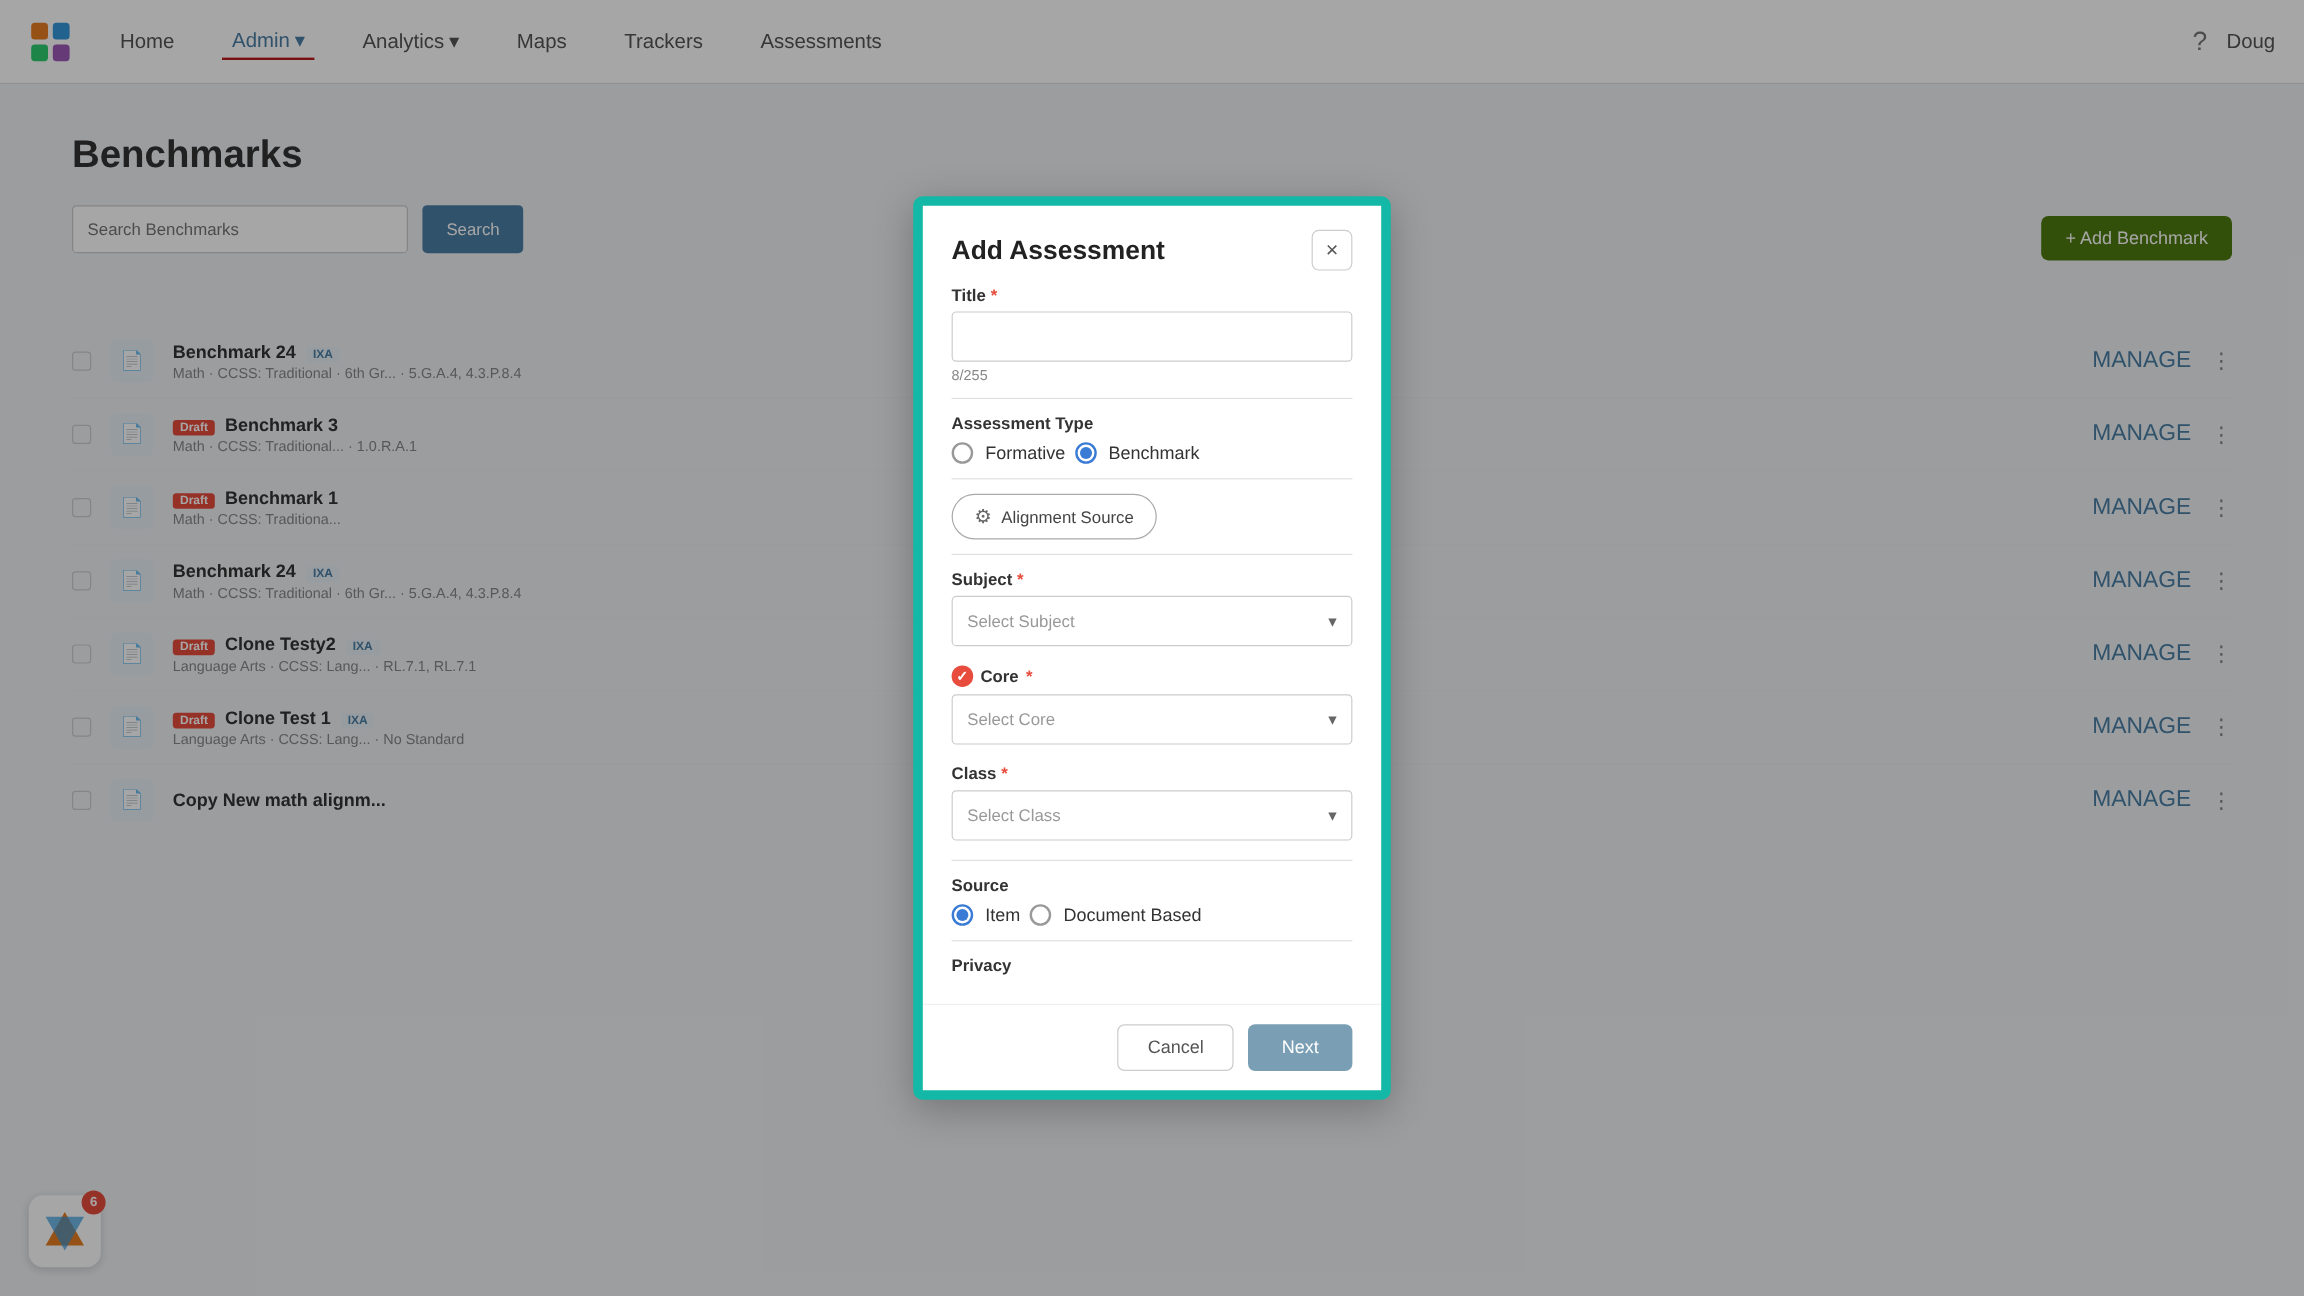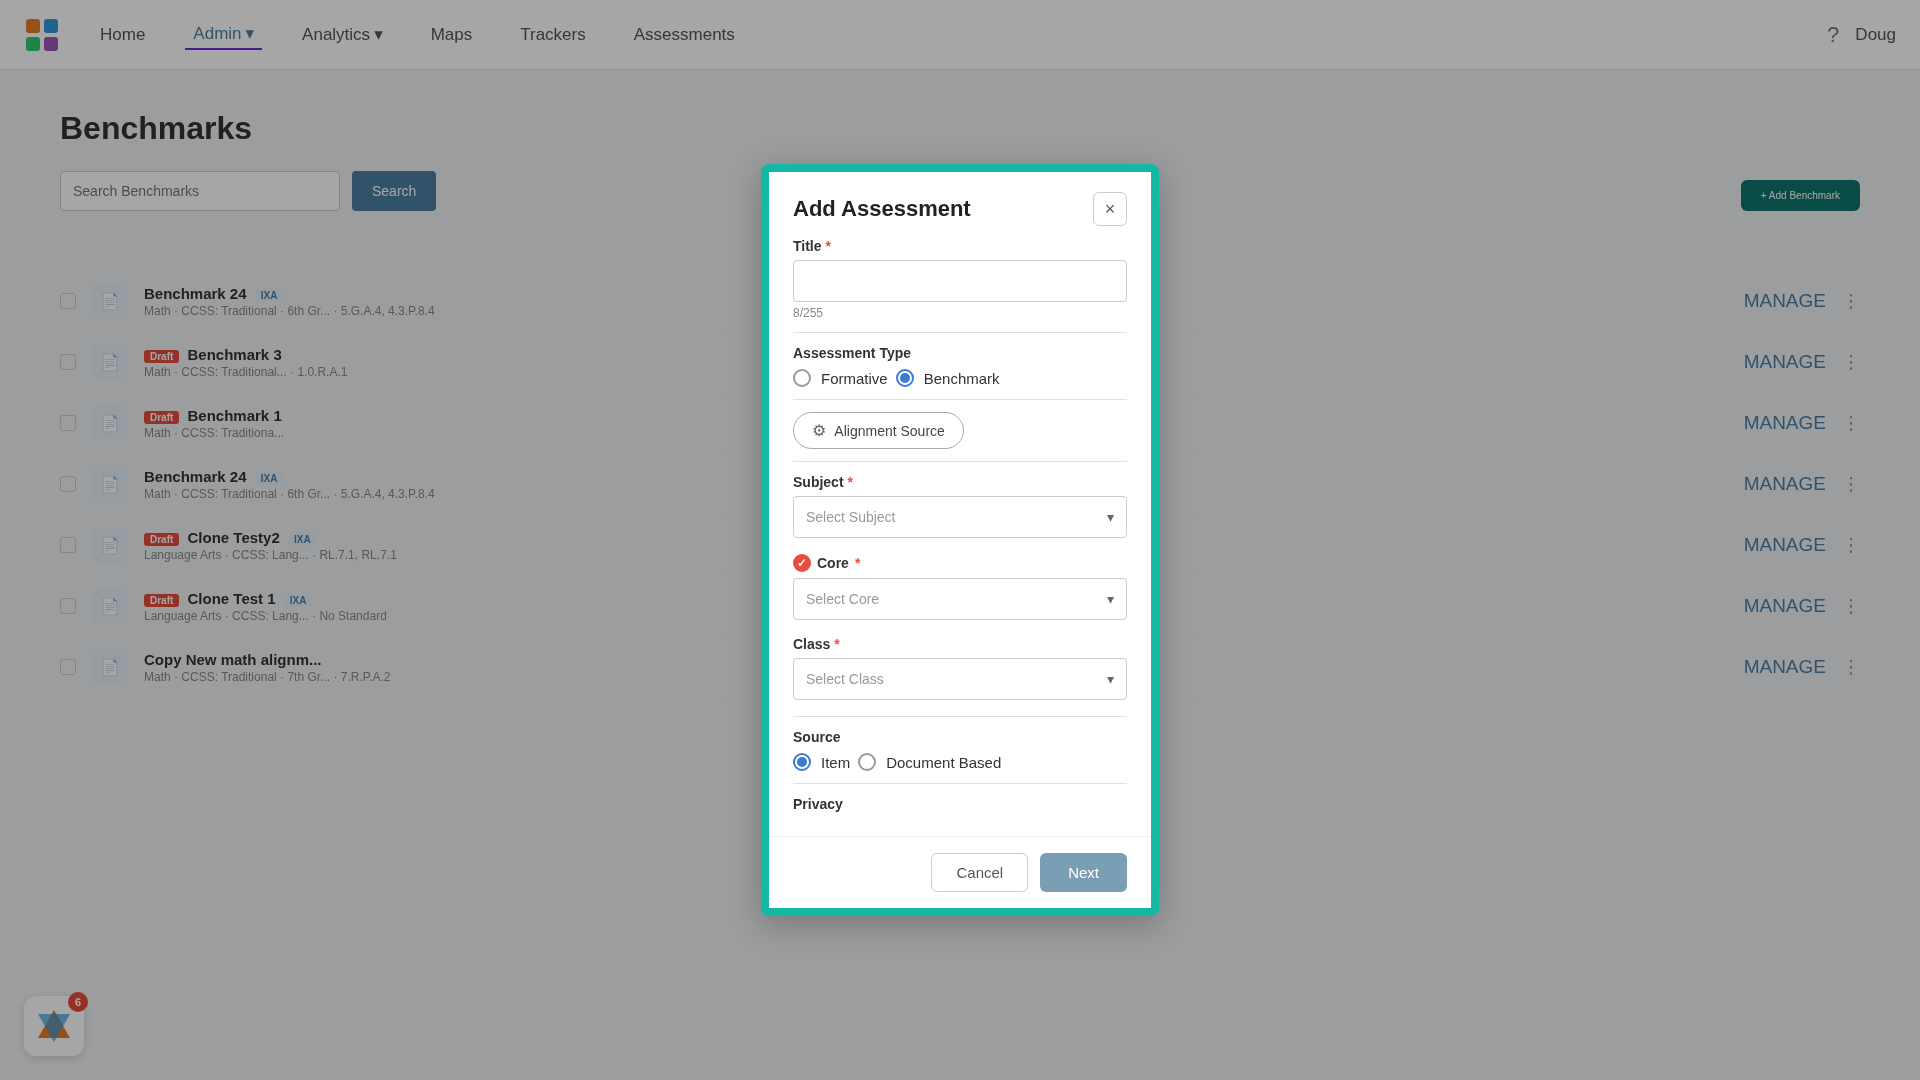--- a/index.html
+++ b/index.html
@@ -2,32 +2,32 @@
 <html><head>
   <meta charset="utf-8">
   <style>
     * { box-sizing: border-box; margin: 0; padding: 0; }
     body { font-family: -apple-system, BlinkMacSystemFont, 'Segoe UI', sans-serif; background: #f0f2f5; width: 1920px; height: 1080px; overflow: hidden; position: relative; }
 
     
     .navbar { position: absolute; top: 0; left: 0; width: 100%; height: 70px; background: #fff; border-bottom: 1px solid #e0e0e0; display: flex; align-items: center; padding: 0 24px; gap: 32px; z-index: 1; }
     .navbar-logo { width: 36px; height: 36px; }
     .nav-item { font-size: 17px; color: #555; cursor: pointer; padding: 4px 8px; }
-    .nav-item.active { color: #4a7fa5; border-bottom: 2px solid #6d28d9; }
+    .nav-item.active { color: #4a7fa5; border-bottom: 2px solid #b91c1c; }
     .nav-item-dropdown { display: flex; align-items: center; gap: 4px; }
     .nav-right { margin-left: auto; display: flex; align-items: center; gap: 16px; }
     .nav-user { font-size: 17px; color: #555; }
 
     
     .page-content { position: absolute; top: 70px; left: 0; width: 100%; height: calc(100% - 70px); padding: 40px 60px; }
     .page-title { font-size: 32px; font-weight: 600; color: #333; margin-bottom: 24px; }
     .search-bar { display: flex; gap: 12px; margin-bottom: 20px; }
     .search-input { width: 280px; height: 40px; border: 1px solid #ccc; border-radius: 4px; padding: 0 12px; font-size: 14px; }
     .btn-search { background: #4a7fa5; color: #fff; border: none; padding: 0 20px; border-radius: 4px; cursor: pointer; font-size: 14px; }
-    .btn-add { position: absolute; top: 110px; right: 60px; background: #0f766e; color: #fff; border: none; padding: 10px 20px; border-radius: 6px; cursor: pointer; font-size: 10px; display: flex; align-items: center; gap: 6px; text-align: center; }
+    .btn-add { position: absolute; top: 110px; right: 60px; background: #4d7c0f; color: #fff; border: none; padding: 10px 20px; border-radius: 6px; cursor: pointer; font-size: 15px; display: flex; align-items: center; gap: 6px; text-align: center; }
 
     
     .overlay { position: absolute; top: 0; left: 0; width: 100%; height: 100%; background: rgba(0,0,0,0.35); z-index: 10; }
 
     
     .modal { position: absolute; top: 50%; left: 50%; transform: translate(-50%, -50%); width: 398px; background: #fff; border-radius: 8px; box-shadow: 0 8px 32px rgba(0,0,0,0.25); z-index: 20; padding: 0; overflow: hidden; border: 8px solid #14b8a6; }
     .modal-header { display: flex; align-items: center; justify-content: space-between; padding: 20px 24px 12px; }
     .modal-title { font-size: 22px; font-weight: 700; color: #222; }
     .modal-close { width: 34px; height: 34px; border: 1px solid #ccc; border-radius: 6px; background: #fff; cursor: pointer; display: flex; align-items: center; justify-content: center; font-size: 18px; color: #555; }
     .modal-body { padding: 0 24px 12px; overflow-y: auto; max-height: 680px; }
@@ -212,21 +212,20 @@
     </div>
       <div class="table-row">
       <div class="row-check"></div>
       <div class="row-icon">📄</div>
       <div class="row-content">
         <div class="row-name">
           
           Copy New math alignm...
           
         </div>
-        <div class="row-meta">Math · CCSS: Traditional · 7th Gr... · 7.R.P.A.2</div>
       </div>
       <span class="manage-btn">MANAGE</span>
       <span style="color:#888; cursor:pointer; font-size:18px;">⋮</span>
     </div>
     </div>
 </div>
 
 <div class="modal">
   <div class="modal-header">
     <span class="modal-title">Add Assessment</span>

